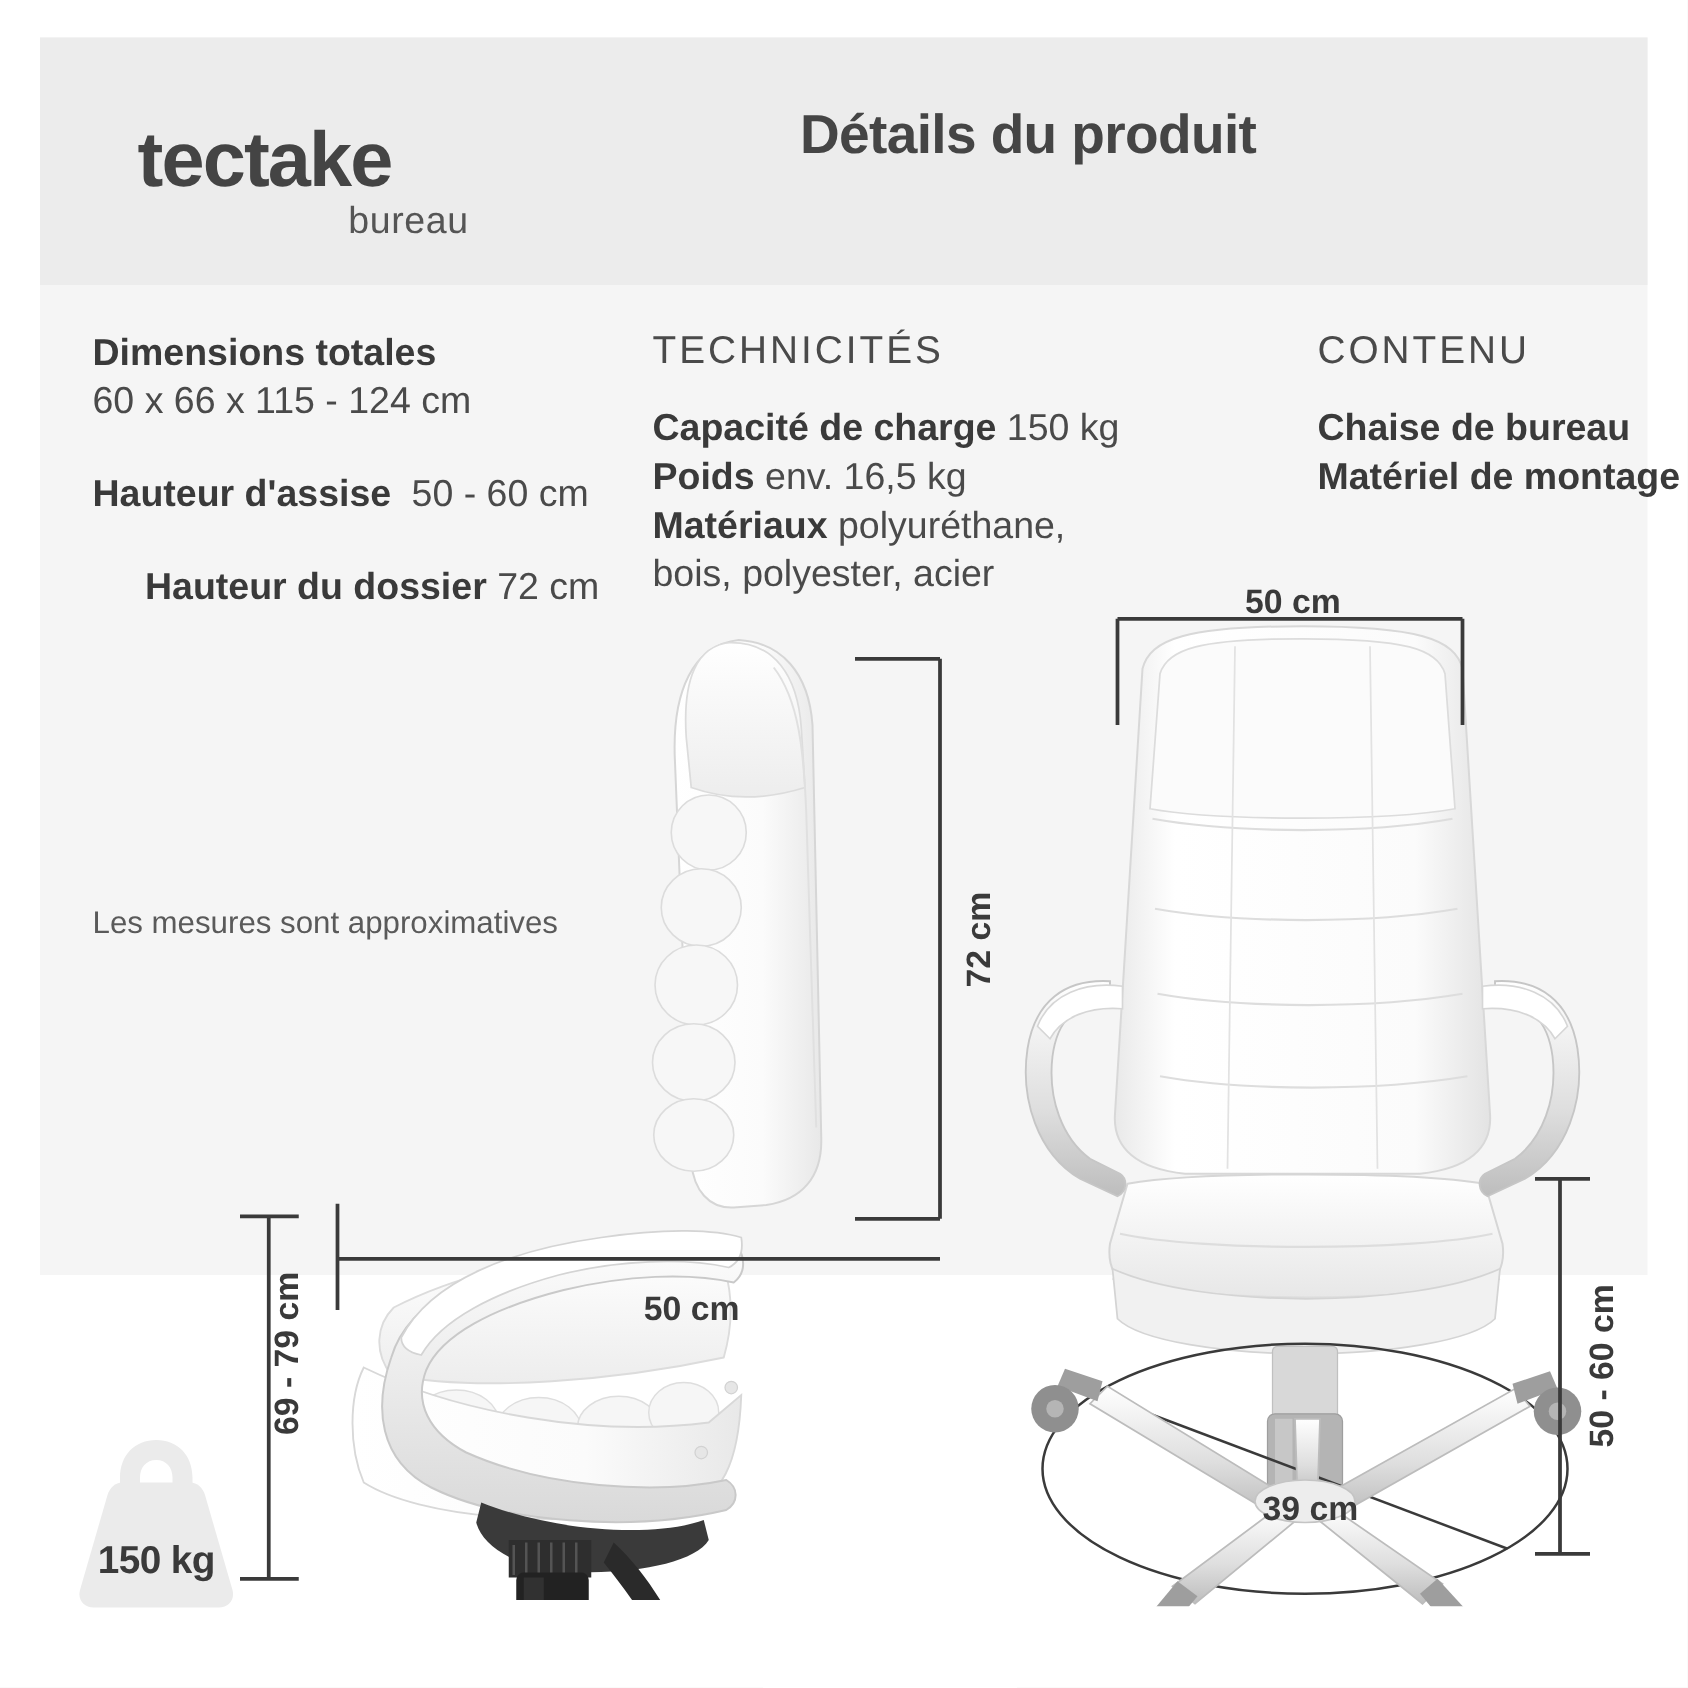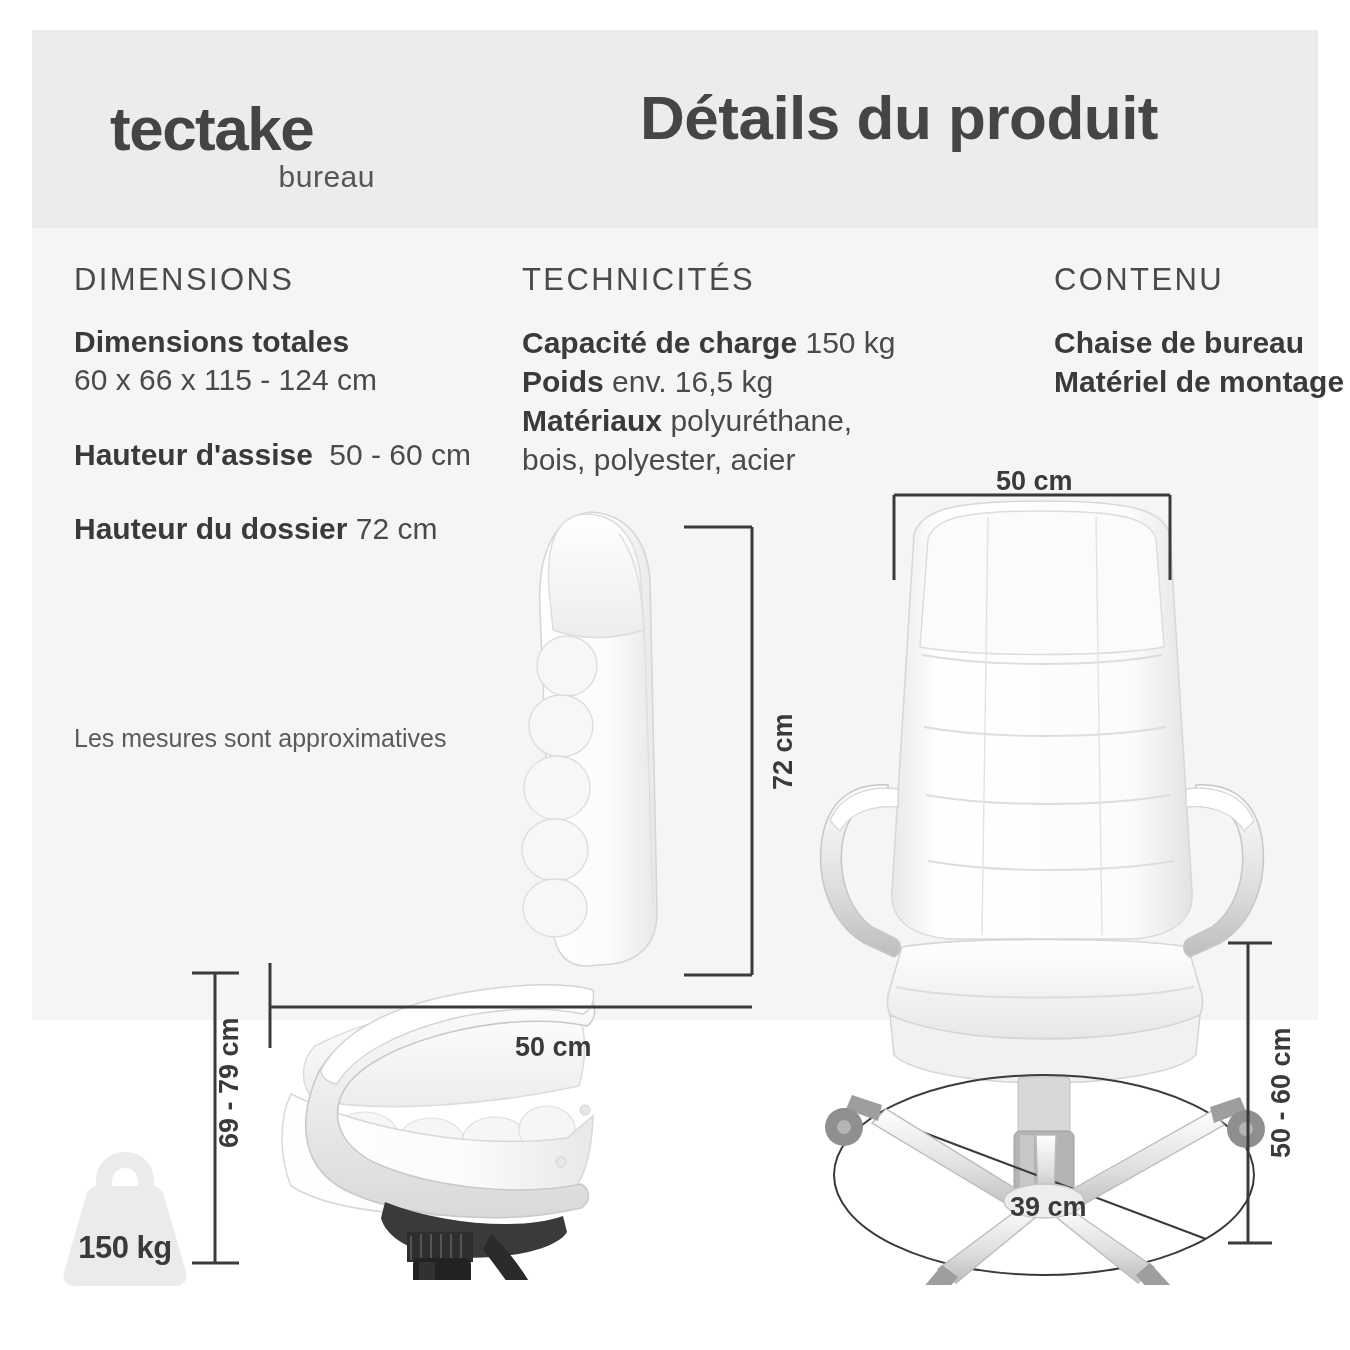--- a/index.html
+++ b/index.html
@@ -30,21 +30,21 @@
     font-size:62px; font-weight:bold; letter-spacing:-1.5px;
     color:#444444; line-height:1;margin-top:20px;
   }
   .brand-sub{
     font-size:30px; font-weight:normal; color:#555555;
     letter-spacing:0.5px; text-align:right; width:265px;
     margin-top:2px; line-height:1;
   }
   .page-title{
     position:absolute; left:640px; top:84px; z-index:6;
-    font-size:62px; font-weight:bold; color:#454545;
+    font-size:44px; font-weight:bold; color:#454545;
     letter-spacing:-0.5px; line-height:1.1;
   }
   
   .col{position:absolute; z-index:6;}
   .col-dim{left:74px; top:264px; width:420px;}
   .col-tech{left:522px; top:264px; width:460px;}
   .col-cont{left:1006px; top:264px; width:300px;margin-left:48px;}
   .col-head{
     font-size:31px; font-weight:normal; letter-spacing:2.4px;
     color:#4a4a4a; margin-bottom:28px; line-height:1;
@@ -84,38 +84,37 @@
 <div class="header-band"></div>
 
 <div class="brand">
   <div class="brand-name">tectake</div>
   <div class="brand-sub">bureau</div>
 </div>
 
 <div class="page-title">Détails du produit</div>
 
 <div class="col col-dim">
-  <div class="col-head">DIMENSIONS</div>
 
   <div class="spec-block">
     <div class="spec-line">
       <b>Dimensions totales</b>
     </div>
     <div class="spec-line">60 x 66 x 115 - 124 cm</div>
   </div>
 
 
   <div class="spec-block" style="margin-top:36px;">
     <div class="spec-line">
       <b>Hauteur d'assise</b>
       <span style="margin-left:8px">50 - 60 cm</span>
     </div>
   </div>
 
-  <div class="spec-block" style="margin-top:36px;">
+  <div class="spec-block" style="margin-top:36px;margin-left:42px;">
     <div class="spec-line">
       <b>Hauteur du dossier</b>
       <span>72 cm</span>
     </div>
   </div>
 </div>
 
 <div class="col col-tech tight">
   <div class="col-head">TECHNICITÉS</div>
 

